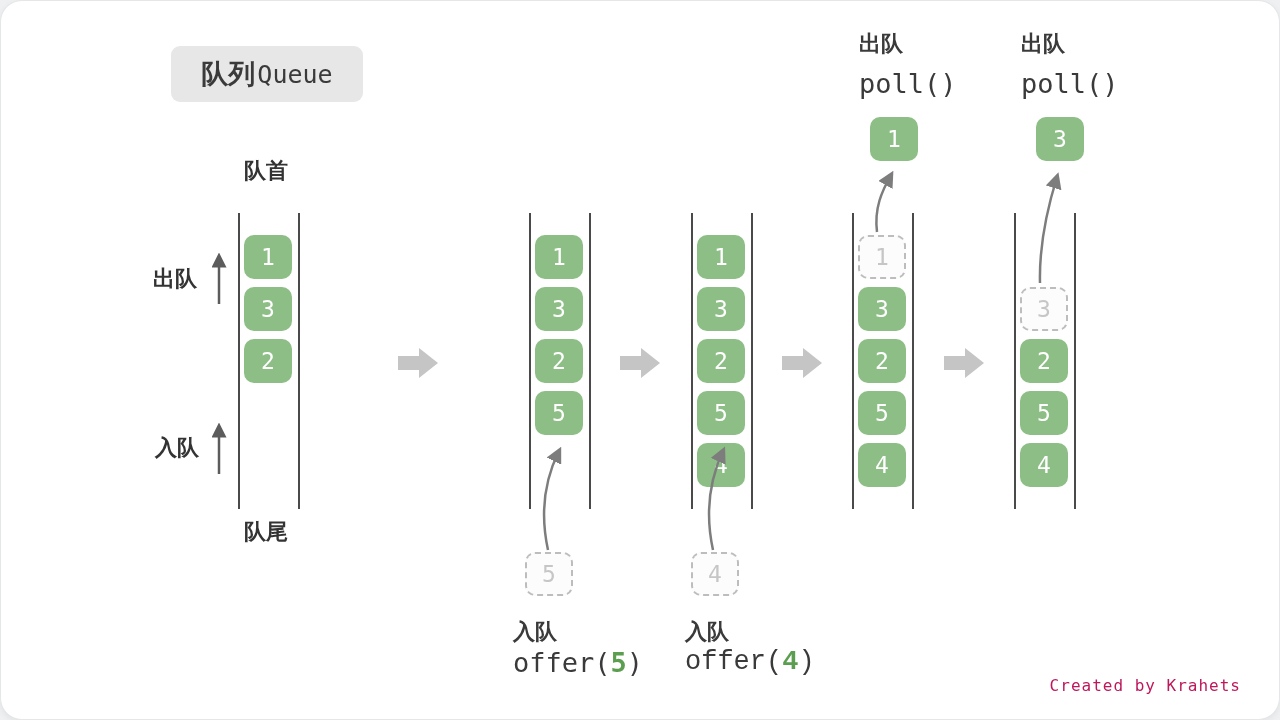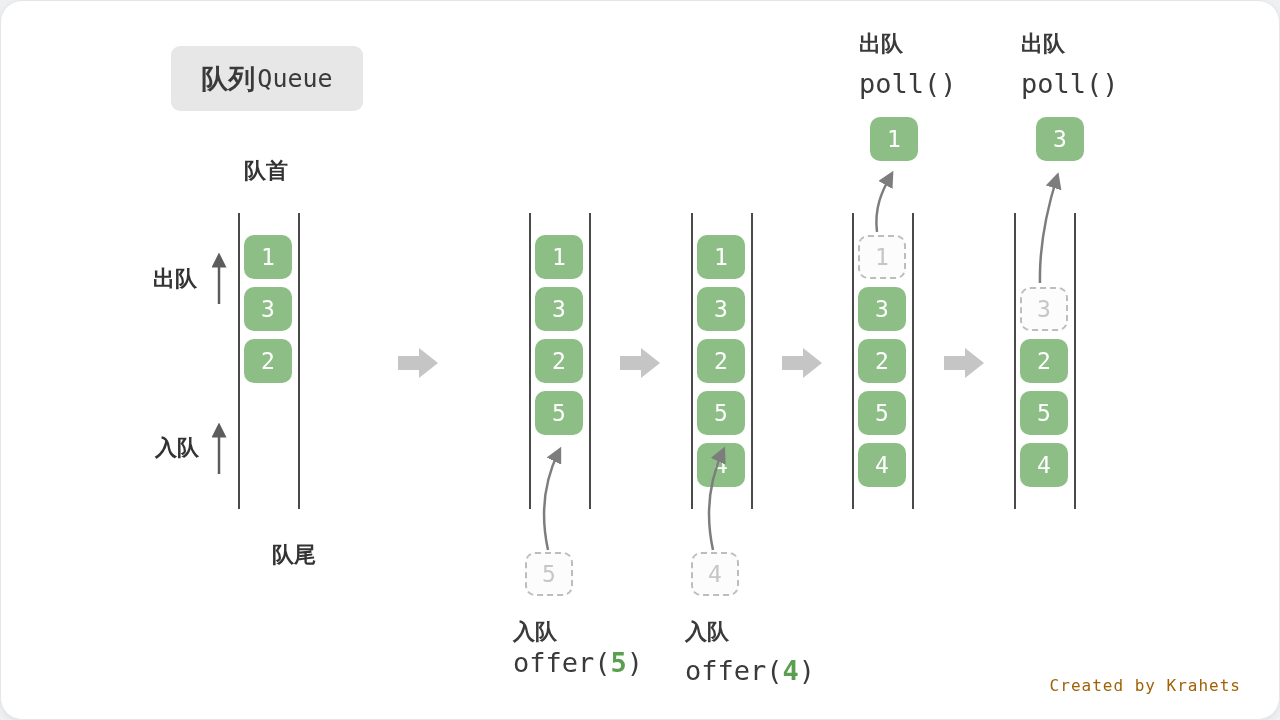--- a/index.html
+++ b/index.html
@@ -3,21 +3,21 @@
 <meta charset="utf-8">
 <style>
   * { margin:0; padding:0; box-sizing:border-box; }
   html,body { width:1280px; height:720px; background:#eef0f1; font-family:"Liberation Sans","DejaVu Sans",sans-serif; }
   .canvas {
     position:relative; width:1280px; height:720px; background:#ffffff;
     border-radius:22px; border:1px solid #e4e6e8; overflow:hidden;
     box-shadow:0 2px 6px rgba(0,0,0,.06);
   }
   .title-box {
-    position:absolute; left:170px; top:45px; width:192px; height:65px;
+    position:absolute; left:170px; top:45px; width:192px; height:56px;
     background:#e7e7e7; border-radius:9px;
     display:flex; align-items:center; justify-content:center; gap:2px;
   }
   .title-zh { font-size:27px; font-weight:bold; color:#3a3a3a; }
   .title-en { font-size:25px; color:#3a3a3a; font-family:"DejaVu Sans Mono",monospace; }
 
   .zh-label { position:absolute; font-size:22px; font-weight:bold; color:#333333; white-space:nowrap; }
 
   .vline { position:absolute; width:2px; top:212px; height:296px; background:#4a4a4a; }
 
@@ -36,36 +36,36 @@
   .op-label { position:absolute; white-space:nowrap; }
   .op-zh { font-size:22px; font-weight:bold; color:#3a3a3a; }
   .op-code { font-size:27px; color:#3a3a3a; font-family:"DejaVu Sans Mono",monospace; font-weight:500; }
   .arg-green { color:#5c9e50; font-weight:bold; }
 
   .step-arrow { position:absolute; width:40px; height:36px; }
 
   .overlay { position:absolute; left:0; top:0; width:1280px; height:720px; pointer-events:none; }
 
   .credit {
-    position:absolute; right:38px; bottom:24px; font-size:16px; color:#a16207;
+    position:absolute; right:38px; bottom:24px; font-size:16px; color:#be185d;
     font-family:"DejaVu Sans Mono",monospace; letter-spacing:1px;
   }
 </style>
 </head>
 <body>
 
 <div class="canvas">
 
   <div class="title-box">
     <span class="title-zh">队列</span>
     <span class="title-en">Queue</span>
   </div>
 
   <div class="zh-label" style="left:243px; top:155px;">队首</div>
-  <div class="zh-label" style="left:243px; top:539px;margin-left:28px;">队尾</div>
+  <div class="zh-label" style="left:243px; top:516px;">队尾</div>
   <div class="zh-label" style="left:152px; top:263px;">出队</div>
   <div class="zh-label" style="left:154px; top:432px;">入队</div>
 
   <div class="vline" style="left:237px;"></div>
   <div class="vline" style="left:297px;"></div>
   <div class="vline" style="left:528px;"></div>
   <div class="vline" style="left:588px;"></div>
   <div class="vline" style="left:690px;"></div>
   <div class="vline" style="left:750px;"></div>
   <div class="vline" style="left:851px;"></div>
@@ -88,21 +88,21 @@
   </div>
 
   <div class="cell" style="left:696px; top:234px;">1</div>
   <div class="cell" style="left:696px; top:286px;">3</div>
   <div class="cell" style="left:696px; top:338px;">2</div>
   <div class="cell" style="left:696px; top:390px;">5</div>
   <div class="cell" style="left:696px; top:442px;">4</div>
   <div class="ghost" style="left:690px; top:551px;">4</div>
   <div class="op-label" style="left:684px; top:616px;">
     <div class="op-zh">入队</div>
-    <div class="op-code" style="margin-top:8px;"><span>offer(</span><span class="arg-green">4</span><span>)</span></div>
+    <div class="op-code" style="font-family:Liberation Mono, monospace;"><span>offer(</span><span class="arg-green">4</span><span>)</span></div>
   </div>
 
   <div class="op-label" style="left:858px; top:28px;">
     <div class="op-zh">出队</div>
     <div class="op-code" style="margin-top:9px;">poll()</div>
   </div>
   <div class="cell" style="left:869px; top:116px;">1</div>
   <div class="ghost" style="left:857px; top:234px;">1</div>
   <div class="cell" style="left:857px; top:286px;">3</div>
   <div class="cell" style="left:857px; top:338px;">2</div>

